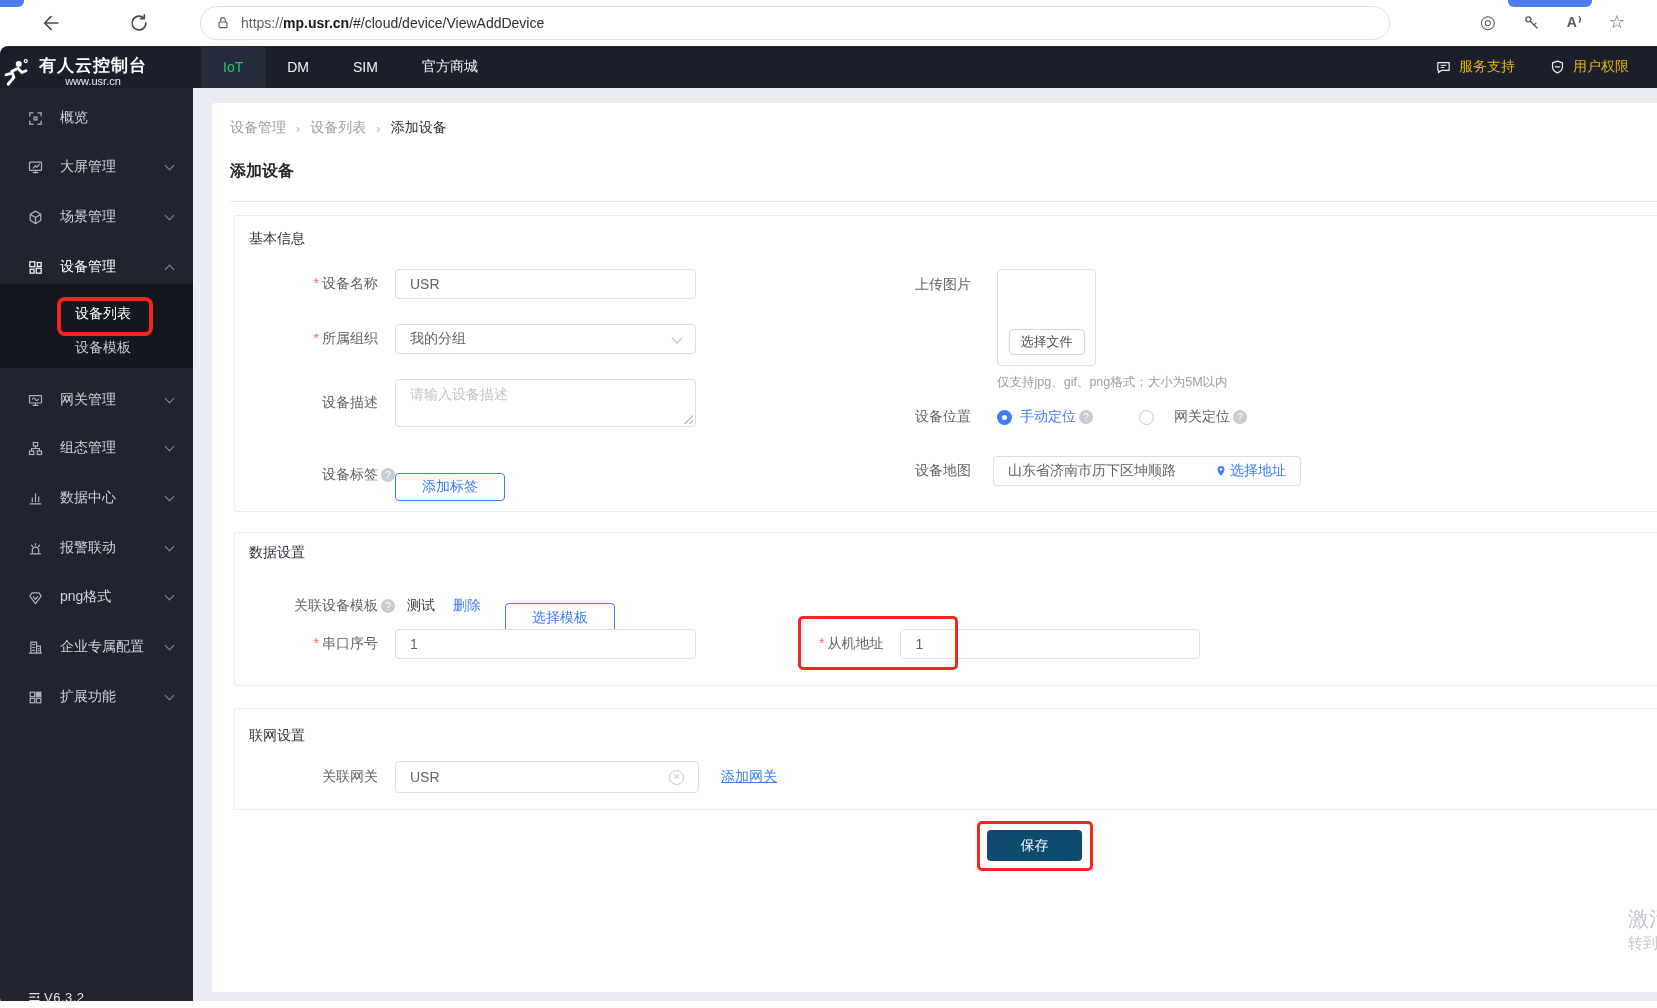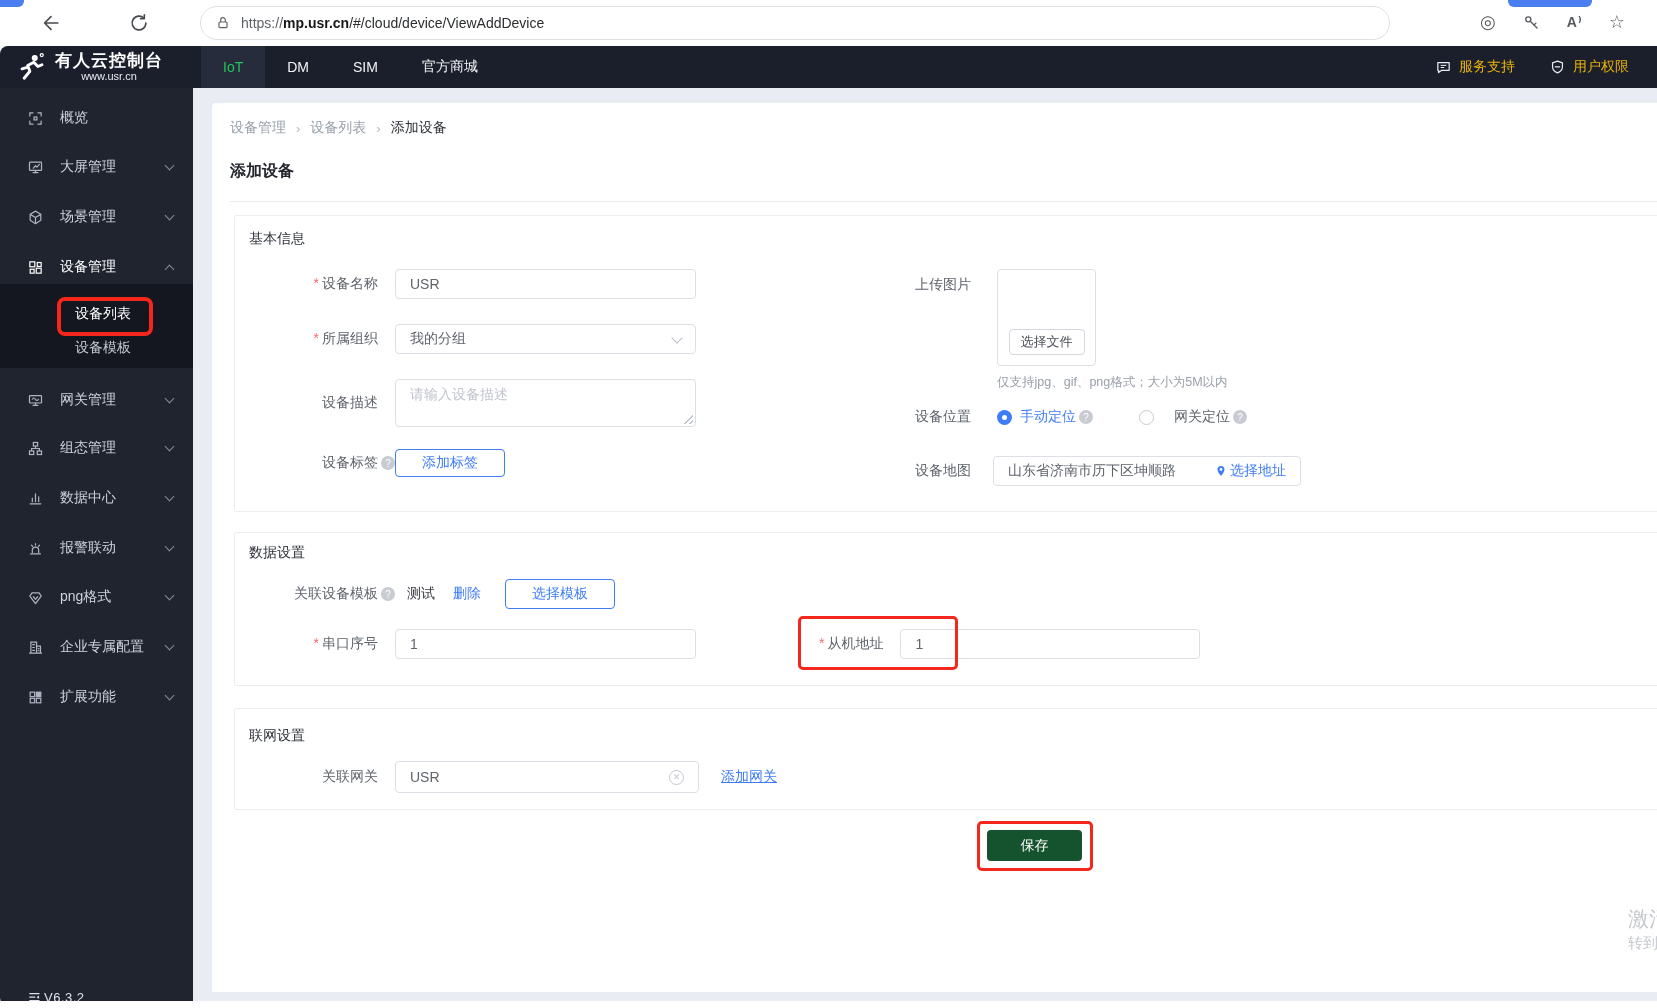--- a/index.html
+++ b/index.html
@@ -23,21 +23,21 @@
   .url-lock { margin-right:10px; }
   .url-text { font-size:14px; color:#2b2e31; white-space:nowrap; }
   .url-text .scheme { color:#5f6368; }
   .url-text .domain { font-weight:bold; color:#17181a; }
   .br-icons { position:absolute; right:32px; top:10px; display:flex; gap:26px; align-items:center; color:#55595e; }
   .br-icons .glyph { font-size:18px; line-height:24px; }
   .readaloud { font-size:14px; font-weight:bold; letter-spacing:1px; }
 
   
   .app-header { position:absolute; left:0; top:46px; width:100%; height:42px; background:#1b1f2b; border-top-left-radius:8px; display:flex; align-items:center; }
-  .logo-area { width:193px; height:100%; display:flex; align-items:center; padding-left:16px; cursor:pointer; }
+  .logo-area { width:193px; height:100%; display:flex; align-items:flex-end; cursor:pointer; }
   .logo-txt { margin-left:9px; color:#fff; text-align:center; }
   .logo-title { font-size:17px; font-weight:bold; letter-spacing:1px; line-height:19px; }
   .logo-sub { font-size:11px; color:#e8eaef; line-height:13px; }
   .nav-tabs { display:flex; height:100%; align-items:stretch; margin-left:8px; }
   .tab { padding:0 22px; display:flex; align-items:center; color:#f2f3f6; font-size:14px; cursor:pointer; }
   .tab.active { background:#262c3c; color:#22c55e; }
   .header-right { margin-left:auto; display:flex; gap:34px; padding-right:28px; }
   .hr-item { display:flex; align-items:center; gap:7px; color:#eab308; font-size:14px; cursor:pointer; }
 
   
@@ -70,35 +70,35 @@
   .lbl-r { width:140px; text-align:right; color:#5f646b; font-size:14px; }
   .star { color:#f56c6c; margin-right:3px; }
   .ipt { height:30px; border:1px solid #dcdfe6; border-radius:4px; background:#fff; display:flex; align-items:center; padding:0 14px; font-size:14px; color:#5f646b; margin-left:17px; }
   .ipt.w300 { width:301px; }
   .sel-chev { width:8px; height:8px; border-right:1.5px solid #b9bec7; border-bottom:1.5px solid #b9bec7; transform:rotate(45deg); margin-left:auto; margin-top:-3px; }
   .txa { height:48px; align-items:flex-start; padding-top:6px; position:relative; }
   .txa .ph { color:#c0c4cc; }
   .resize-grip { position:absolute; right:2px; bottom:2px; width:9px; height:9px;
     background:linear-gradient(315deg, transparent 2px, #c0c4cc 2px, #c0c4cc 3.5px, transparent 3.5px, transparent 5.5px, #c0c4cc 5.5px, #c0c4cc 7px, transparent 7px); }
   .help { width:14px; height:14px; border-radius:50%; background:#c8cbd1; color:#fff; font-size:10px; display:inline-flex; align-items:center; justify-content:center; margin-left:3px; flex:none; }
-  .btn-outline-blue { height:30px; padding:0 26px; border:1px solid #3f7cf7; border-radius:4px; color:#3f7cf7; background:#fff; display:inline-flex; align-items:center; font-size:14px; cursor:pointer; }
+  .btn-outline-blue { height:30px; padding:0 26px; border:1px solid #3f7cf7; border-radius:4px; color:#3f7cf7; background:#fff; display:inline-flex; align-items:center; font-size:14px; cursor:pointer;margin-top:24px; }
   .link { color:#3f7cf7; cursor:pointer; white-space:nowrap; }
   .link.u { text-decoration:underline; }
   .upload-box { position:absolute; left:762px; top:53px; width:99px; height:97px; border:1px solid #dcdfe6; border-radius:4px; background:#fff; display:flex; align-items:center; justify-content:center; }
   .btn-file { height:26px; padding:0 11px; border:1px solid #d4d7dd; border-radius:4px; background:#fff; color:#4a4e55; font-size:13px; display:inline-flex; align-items:center; cursor:pointer;margin-top:48px; }
   .hint { position:absolute; left:762px; top:158px; font-size:12.5px; color:#9a9fa6; color:#9aa0a8; }
   .radio { width:15px; height:15px; border-radius:50%; flex:none; }
   .radio.on { background:#3f7cf7; position:relative; }
   .radio.on::after { content:""; position:absolute; left:5px; top:5px; width:5px; height:5px; border-radius:50%; background:#fff; }
   .radio.off { border:1px solid #c6cad1; background:#fff; }
   .radio-lab-on { color:#3f7cf7; margin-left:8px; }
   .radio-lab-off { color:#5f646b; margin-left:20px; }
   .clr-ic { margin-left:auto; width:15px; height:15px; border:1px solid #c4c8cf; border-radius:50%; color:#c4c8cf; font-size:9px; line-height:13px; text-align:center; flex:none; cursor:pointer; }
   .pin-link { margin-left:auto; display:flex; align-items:center; gap:3px; }
-  .btn-primary { position:absolute; left:775px; top:727px; width:95px; height:31px; background:#14532d; color:#fff; border:none; border-radius:4px; font-size:14px; cursor:pointer; font-family:inherit; }
+  .btn-primary { position:absolute; left:775px; top:727px; width:95px; height:31px; background:#0c4a6e; color:#fff; border:none; border-radius:4px; font-size:14px; cursor:pointer; font-family:inherit; }
 
   
   .anno { position:absolute; border:3px solid #f5261c; border-radius:5px; pointer-events:none; z-index:40; }
   .anno-sidebar { left:57px; top:297px; width:96px; height:39px; border-width:4px; border-radius:8px; }
   .anno-slave { left:798px; top:616px; width:160px; height:54px; }
   .anno-save { left:977px; top:821px; width:116px; height:50px; }
 
   .watermark { position:absolute; left:1416px; top:803px; color:#c5c8cd; z-index:30; white-space:nowrap; }
   .wm1 { font-size:21px; line-height:26px; }
   .wm2 { font-size:15px; line-height:22px; }

